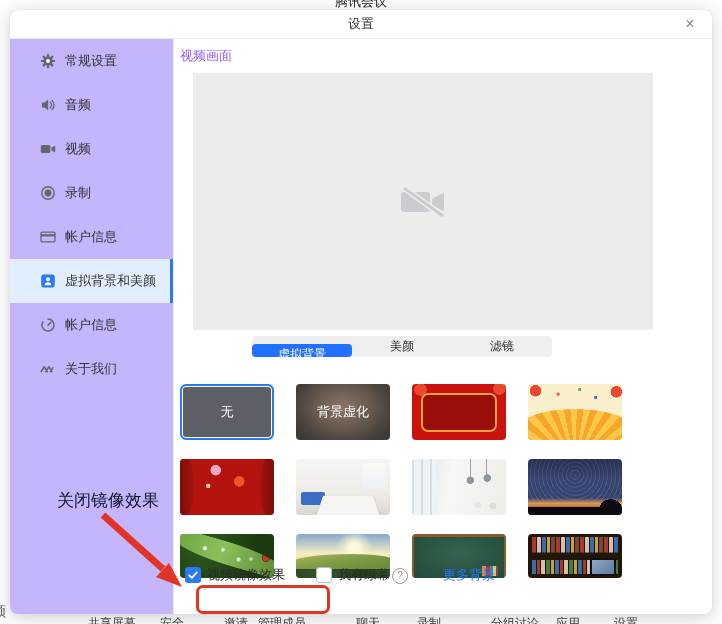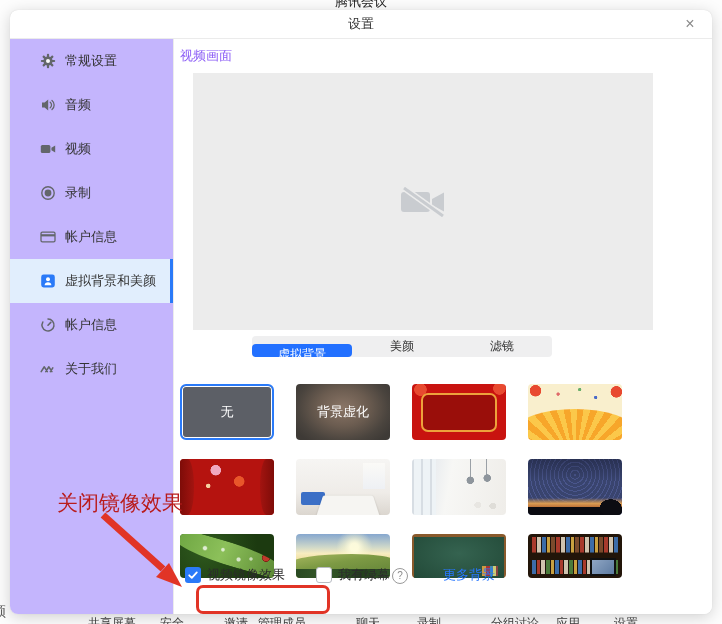--- a/index.html
+++ b/index.html
@@ -163,21 +163,21 @@
   .lbl-mirror{position:absolute;left:33px;line-height:18px;}
   .cb-green{left:142px;top:1px;}
   .lbl-green{position:absolute;left:164px;line-height:18px;}
   .help{position:absolute;left:218px;top:2px;width:14px;height:14px;border:1px solid #9a9a9a;
         border-radius:50%;font-size:10px;color:#8a8a8a;text-align:center;line-height:14px;cursor:pointer;}
   .more{position:absolute;left:269px;line-height:18px;color:#2777ff;cursor:pointer;}
 
   
   .anno-box{position:absolute;left:196px;top:585px;width:134px;height:29px;border:3px solid #e13426;
             border-radius:7px;box-sizing:border-box;z-index:20;}
-  .anno-text{position:absolute;left:57px;top:489px;font-size:21px;color:#b91c1c;z-index:20;white-space:nowrap;}
+  .anno-text{position:absolute;left:57px;top:489px;font-size:17px;color:#0f172a;z-index:20;white-space:nowrap;}
   .anno-arrow{position:absolute;left:85px;top:505px;z-index:20;}
 </style>
 </head>
 <body>
 
 <div id="stage">
 
   <div class="bg-title">腾讯会议</div>
   <div class="edge-fragment">频</div>
   <div class="taskbar">

